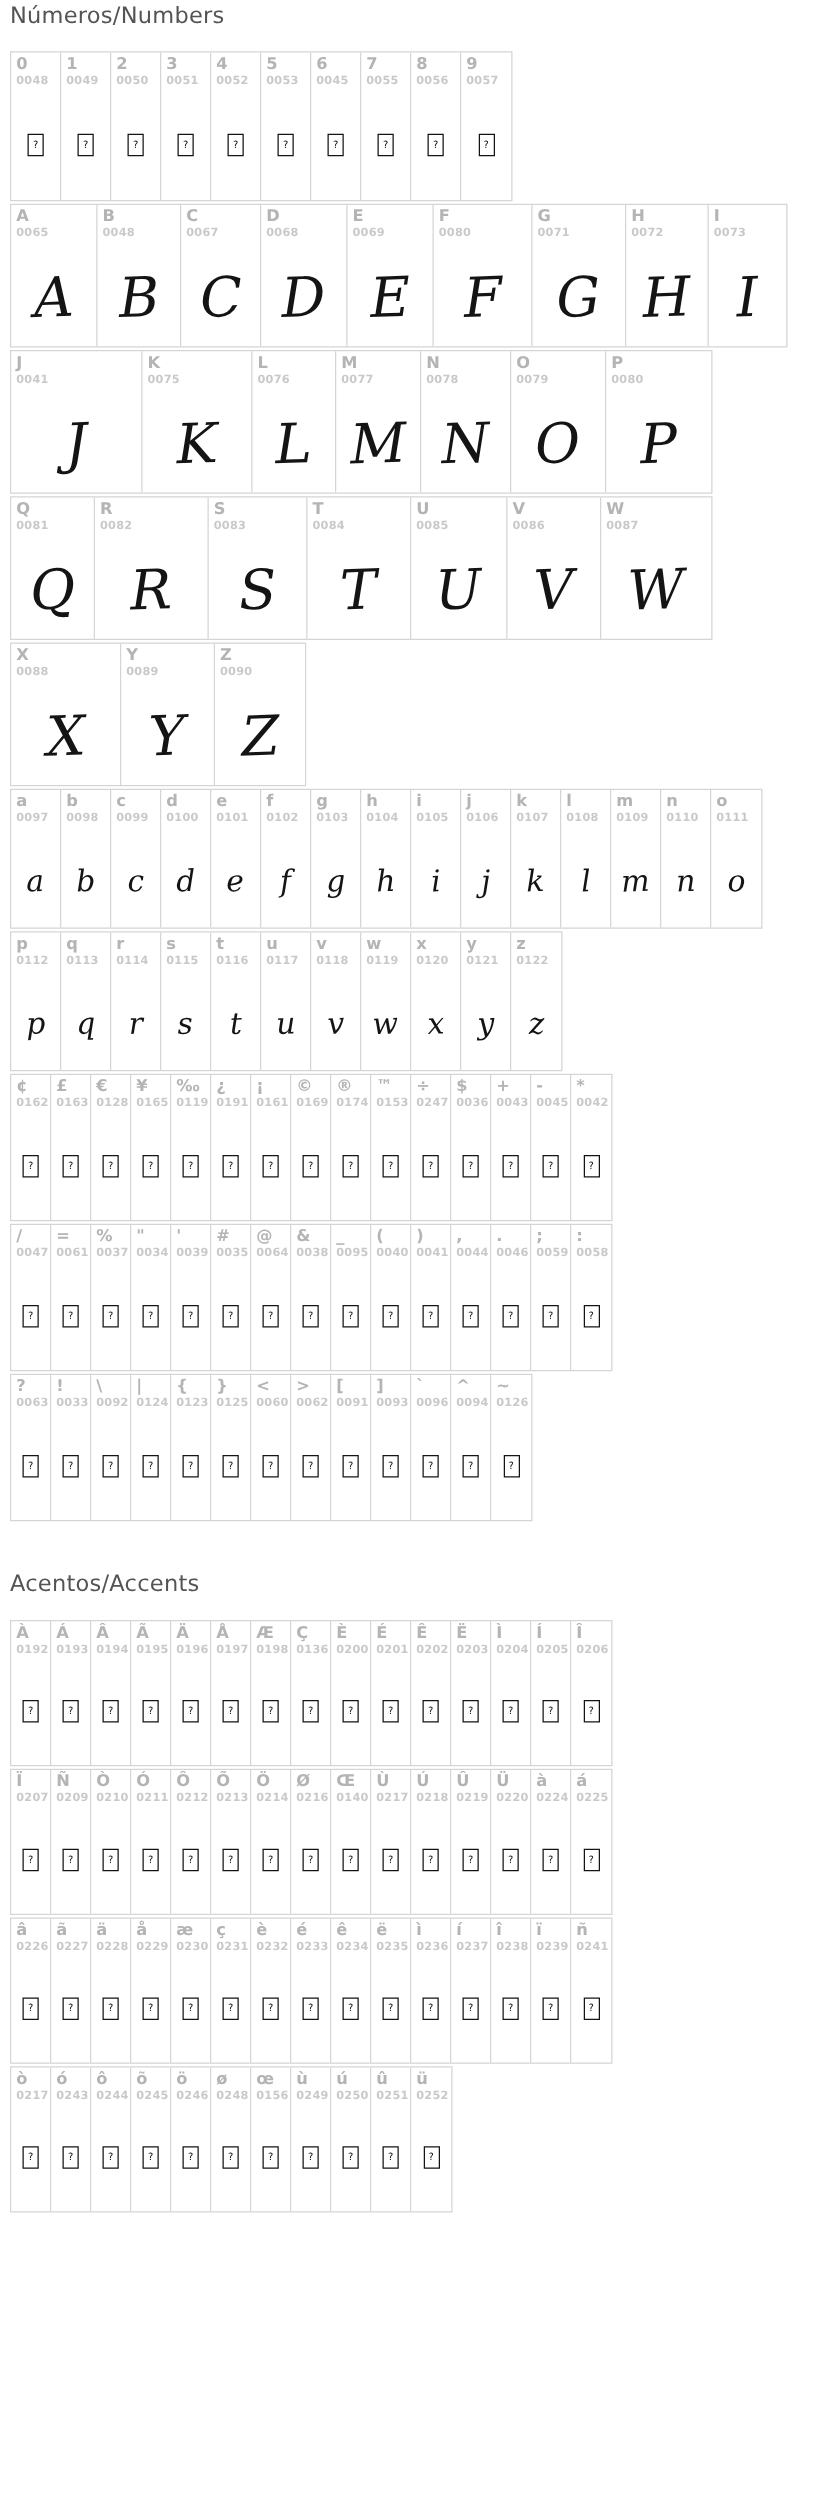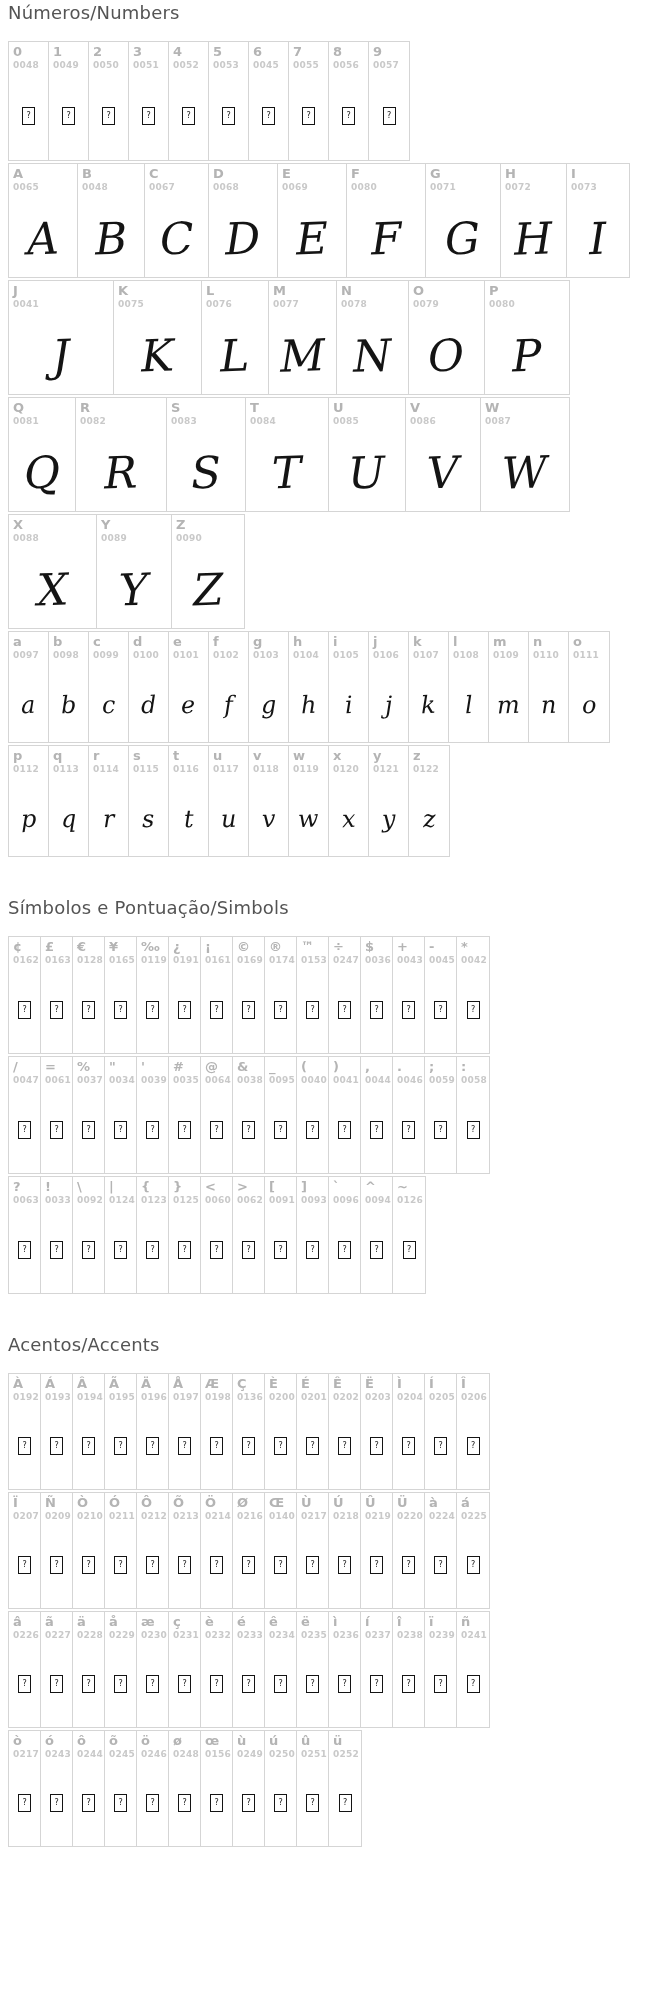--- a/index.html
+++ b/index.html
@@ -570,21 +570,20 @@
         <div class="glyph-cell" data-name="glyph-cell-0122" style="width: 40px;">
           <div class="cell-char" data-name="cell-char-label">z</div>
           <div class="cell-code" data-name="cell-code-label">0122</div>
           <div class="cell-glyph" data-name="glyph-area">
             <span class="script" data-name="script-glyph">z</span>
           </div>
         </div>
       </div>
     </section>
     <section class="section" data-name="section-symbols">
-      <h2 class="section-title" data-name="section-title">Símbolos e Pontuação/Simbols</h2>
       <div class="glyph-row" data-name="glyph-row">
         <div class="glyph-cell" data-name="glyph-cell-0162" style="width: 32px;">
           <div class="cell-char" data-name="cell-char-label">¢</div>
           <div class="cell-code" data-name="cell-code-label">0162</div>
           <div class="cell-glyph" data-name="glyph-area">
             <span class="tofu" data-name="missing-glyph-icon">
               <span data-name="missing-glyph-mark">?</span>
             </span>
           </div>
         </div>

